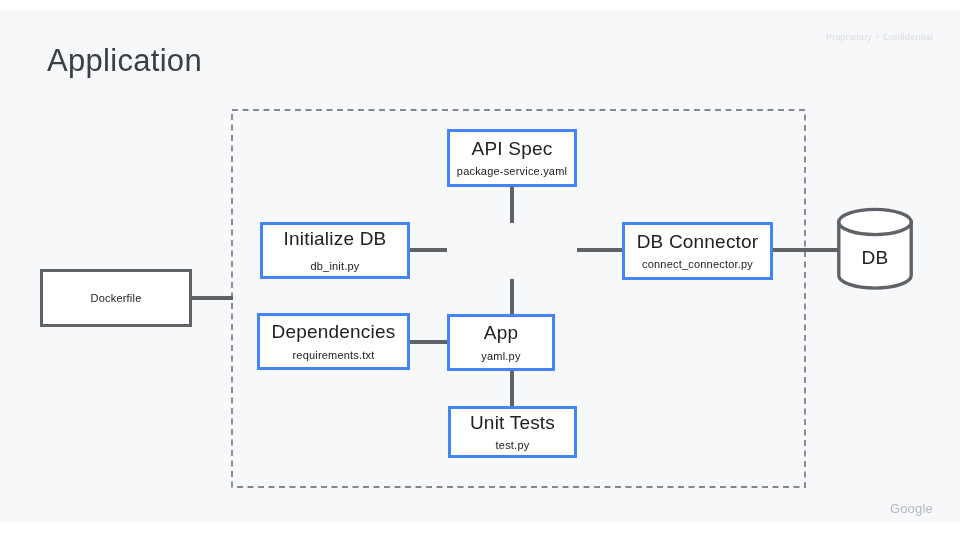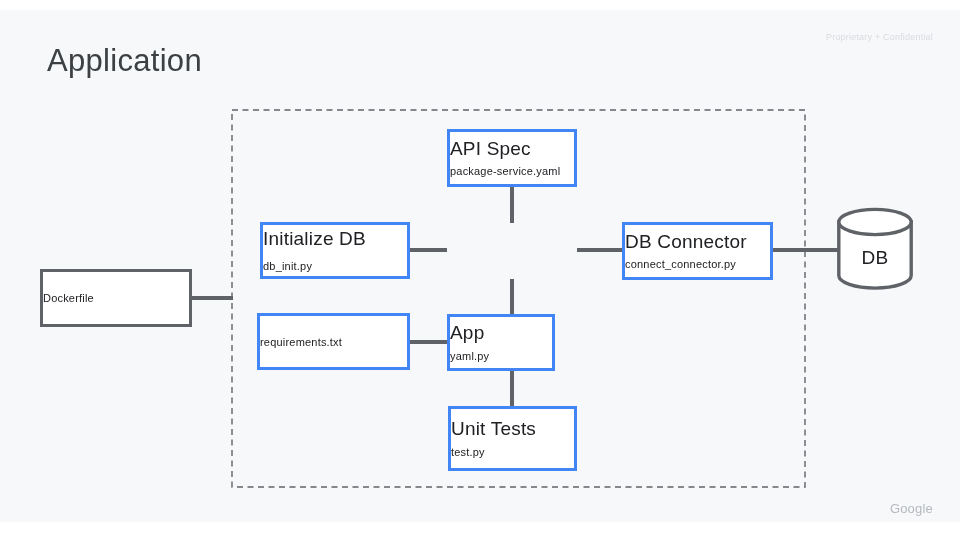--- a/index.html
+++ b/index.html
@@ -64,21 +64,21 @@
     stroke-width: 1.4;
     stroke-dasharray: 6 4.5;
   }
 
   .node {
     position: absolute;
     background: #ffffff;
     border: 3px solid var(--accent-blue);
     display: flex;
     flex-direction: column;
-    align-items: flex-start;
+    align-items: center;
     justify-content: center;
     gap: 7px;
     text-align: center;
   }
   .node.gray { border-color: var(--line-gray); }
   .node-title {
     font-size: 19px;
     line-height: 1.05;
     color: var(--ink);
     letter-spacing: 0.2px;
@@ -154,29 +154,30 @@
   <div class="node" style="left:622px; top:222px; width:151px; height:58px;">
     <div class="node-title">DB Connector</div>
     <div class="node-subtitle">connect_connector.py</div>
   </div>
 
   <div class="node gray" style="left:40px; top:269px; width:152px; height:58px;">
     <div class="node-subtitle">Dockerfile</div>
   </div>
 
   <div class="node" style="left:257px; top:313px; width:153px; height:57px;">
+    <div class="node-title">Dependencies</div>
     <div class="node-subtitle">requirements.txt</div>
   </div>
 
   <div class="node" style="left:447px; top:314px; width:108px; height:57px;">
     <div class="node-title">App</div>
     <div class="node-subtitle">yaml.py</div>
   </div>
 
-  <div class="node" style="left:448px; top:406px; width:129px; height:65px;">
+  <div class="node" style="left:448px; top:406px; width:129px; height:52px;">
     <div class="node-title">Unit Tests</div>
     <div class="node-subtitle">test.py</div>
   </div>
 
   <svg class="cylinder-svg" width="78" height="85" viewBox="0 0 78 85">
     <path class="cyl-stroke" d="M 2.8 15 L 2.8 68.5 A 36.2 12.6 0 0 0 75.2 68.5 L 75.2 15 Z"></path>
     <ellipse class="cyl-stroke" cx="39" cy="15" rx="36.2" ry="12.6"></ellipse>
   </svg>
   <div class="cylinder-label">DB</div>
 

